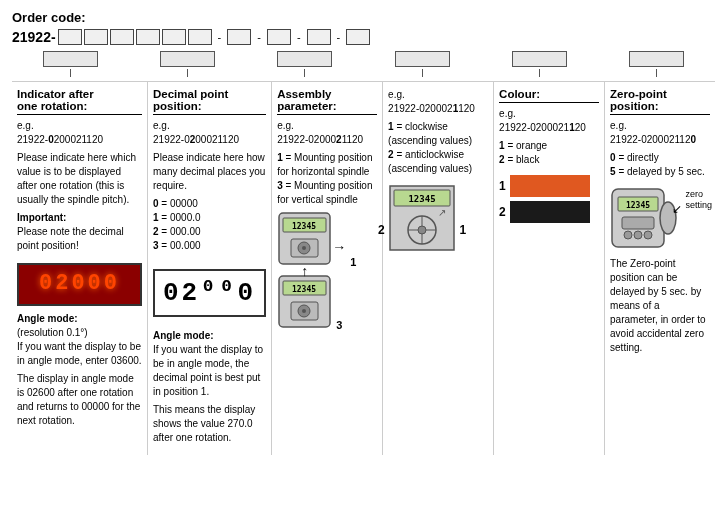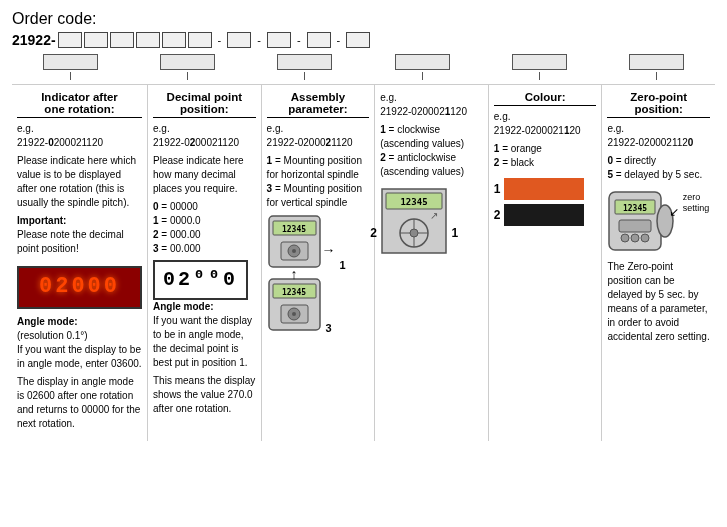--- a/index.html
+++ b/index.html
@@ -10,22 +10,22 @@
       color: #000;
       width: 727px;
       min-height: 527px;
       overflow: hidden;
     }
     .page {
       padding: 10px 12px;
       width: 727px;
     }
     .order-code-label {
-      font-weight: normal;
-      font-size: 16px;
+      font-weight: bold;
+      font-size: 13px;
     }
     .order-code-number {
       font-size: 14px;
       font-weight: bold;
     }
     
     .columns {
       display: flex;
       border-top: 1px solid #ccc;
       margin-top: 4px;
@@ -36,21 +36,20 @@
       padding: 6px 5px;
       vertical-align: top;
     }
     .col:last-child { border-right: none; }
     .col-header {
       font-weight: bold;
       font-size: 11.5px;
       margin-bottom: 4px;
       border-bottom: 1px solid #000;
       padding-bottom: 2px;
-      text-align: center;
     }
     .col-body {
       font-size: 10px;
       line-height: 1.4;
     }
     .col-body p { margin-bottom: 4px; }
     
     .led-display {
       background: #8B0000;
       color: #ff4400;
@@ -62,26 +61,26 @@
       display: inline-block;
       margin: 6px 0;
       border: 2px solid #333;
       text-shadow: 0 0 6px #ff6600;
       text-align: center;
     }
     .led-display-white {
       background: #fff;
       color: #000;
       font-family: 'Courier New', monospace;
-      font-size: 20px;
+      font-size: 26px;
       font-weight: bold;
       padding: 4px 8px;
       letter-spacing: 3px;
       display: inline-block;
-      margin: 0 0;
+      margin: 12px 0;
       border: 2px solid #333;
     }
     .num-label {
       font-size: 11px;
       font-weight: bold;
     }
     .order-block {
       margin-bottom: 6px;
     }
     

